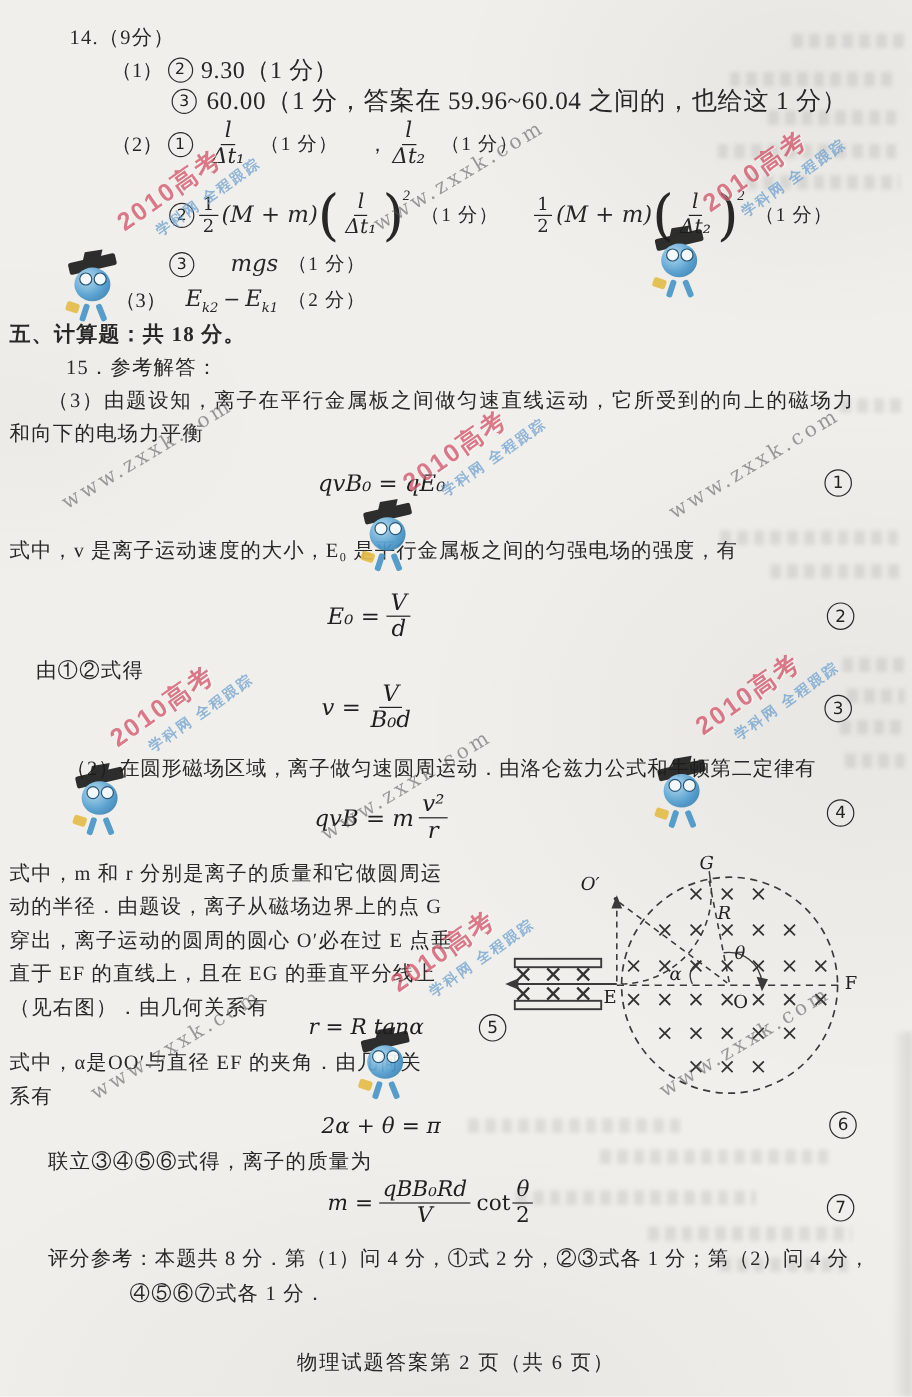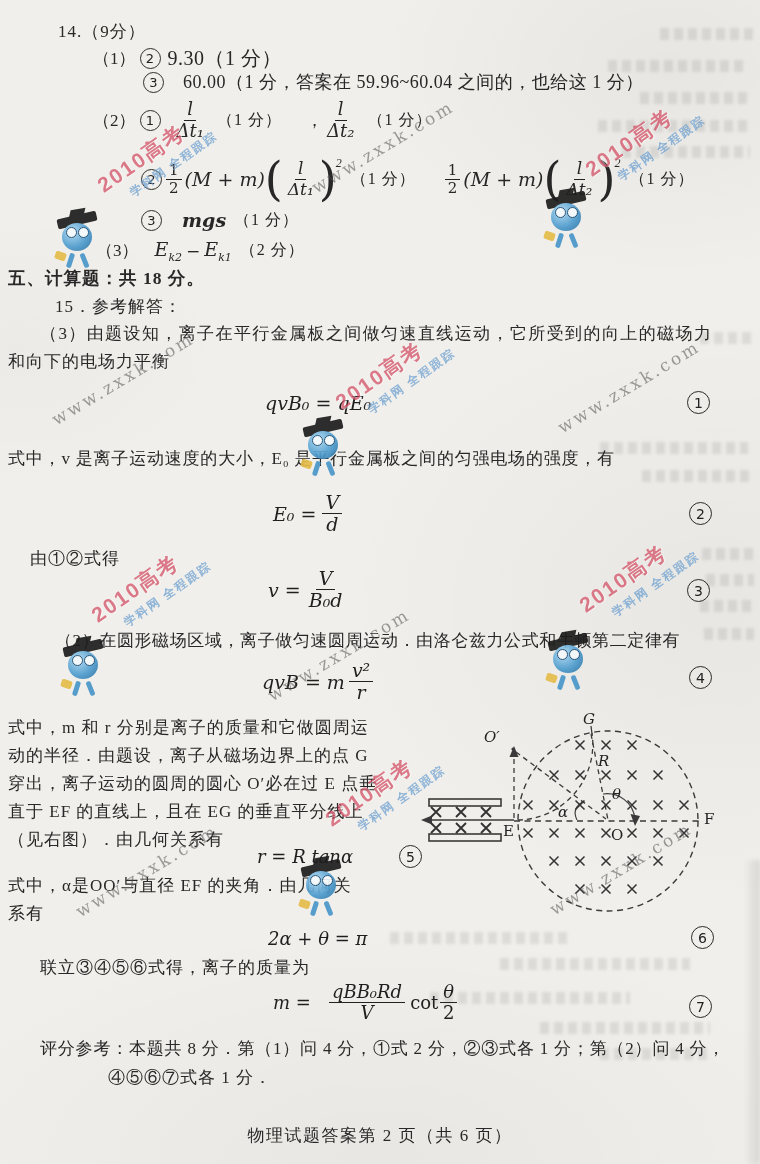--- a/index.html
+++ b/index.html
@@ -70,21 +70,21 @@
   <div class="t" style="left:58px;top:20px;">14.（9分）</div>
 
   <div class="row" style="left:93px;top:45px;">
     <span class="cn" style="font-size:17px;">（1）</span>
     <span class="cnum" style="margin-left:4px;">2</span>
     <span class="cn" style="font-size:20px;margin-left:7px;letter-spacing:0.5px;">9.30（1 分）</span>
   </div>
 
   <div class="row" style="left:143px;top:70px;">
     <span class="cnum">3</span>
-    <span class="cn" style="font-size:18px;margin-left:19px;letter-spacing:0.5px;">60.00（1 分，答案在 59.96~60.04 之间的，也给这 1 分）</span>
+    <span class="cn" style="font-size:21px;margin-left:8px;letter-spacing:0.5px;">60.00（1 分，答案在 59.96~60.04 之间的，也给这 1 分）</span>
   </div>
 
   <div class="row" style="left:93px;top:96px;height:48px;">
     <span class="cn" style="font-size:17px;">（2）</span>
     <span class="cnum" style="margin-left:4px;">1</span>
     <span class="frac" style="font-size:18px;margin-left:14px;">
       <span class="fn">l</span>
       <span class="fd">Δt₁</span>
     </span>
     <span class="cn score">（1 分）</span>
@@ -122,21 +122,21 @@
       <span class="fn">l</span>
       <span class="fd">Δt₂</span>
     </span>
     <span class="bigp">)</span>
     <span class="sup2">2</span>
     <span class="cn score">（1 分）</span>
   </div>
 
   <div class="row" style="left:141px;top:209px;">
     <span class="cnum">3</span>
-    <span class="mi" style="font-size:19px;margin-left:20px;font-weight:bold;">mgs</span>
+    <span class="mi" style="font-size:19px;margin-left:30px;">mgs</span>
     <span class="cn score">（1 分）</span>
   </div>
 
   <div class="row" style="left:96px;top:238px;">
     <span class="cn" style="font-size:17px;">（3）</span>
     <span class="mi" style="font-size:19px;margin-left:16px;"><span>E</span><sub style="font-size:11px;">k2</sub></span>
     <span class="mi" style="font-size:17px;margin:0 4px;">−</span>
     <span class="mi" style="font-size:19px;text-align:right;"><span>E</span><sub style="font-size:11px;">k1</sub></span>
     <span class="cn score">（2 分）</span>
   </div>
@@ -197,21 +197,21 @@
   <div class="t" style="left:8px;top:874px;">式中，α是OO′与直径 EF 的夹角．由几何关</div>
   <div class="t" style="left:8px;top:902px;">系有</div>
 
   <div class="eq" style="left:268px;top:928px;font-size:18px;">2α + θ = π</div>
   <div class="eqn" style="left:691px;top:926px;">6</div>
 
   <div class="t" style="left:40px;top:956px;">联立③④⑤⑥式得，离子的质量为</div>
 
   <div class="eq" style="left:273px;top:982px;font-size:18px;">
     <span>m =</span>
-    <span class="frac" style="font-size:18px;margin-left:18px;">
+    <span class="frac" style="font-size:18px;margin-left:5px;">
       <span class="fn">qBB₀Rd</span>
       <span class="fd">V</span>
     </span>
     <span style="font-style:normal;margin-left:2px;">cot</span>
     <span class="frac" style="font-size:18px;margin-left:2px;">
       <span class="fn">θ</span>
       <span class="fd" style="font-style:normal;">2</span>
     </span>
   </div>
   <div class="eqn" style="left:689px;top:995px;">7</div>

